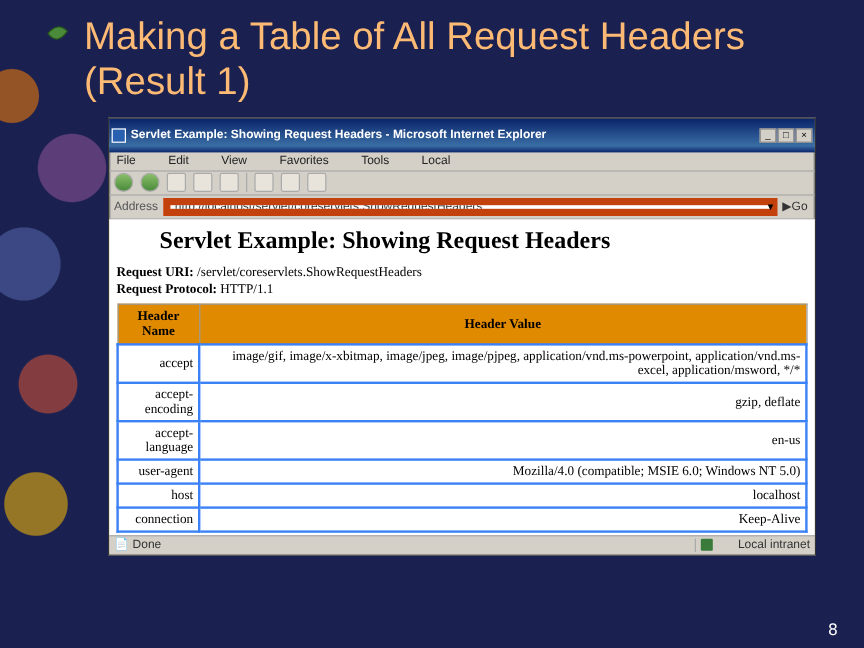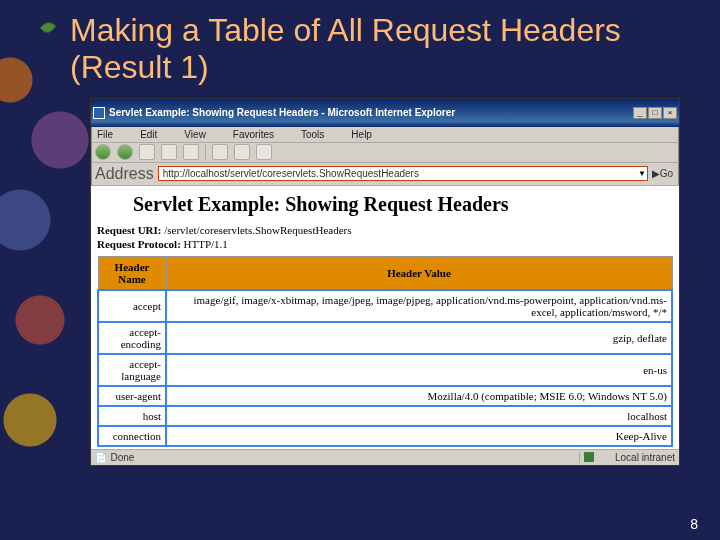--- a/index.html
+++ b/index.html
@@ -55,22 +55,22 @@
     display:flex; gap:27px; padding:2px 6px; font-size:10px; color:#222;
     border-bottom:1px solid #aaa;
   }
   .toolbar {
     display:flex; align-items:center; gap:6px; padding:2px 4px;
     border-bottom:1px solid #aaa; height:20px;
   }
   .tbtn { width:16px;height:16px;border:1px solid #aaa;background:#e8e4dc;border-radius:2px;}
   .tbtn.round { border-radius:50%; background:linear-gradient(#8abf6a,#4a8a3a);}
   .addrbar { display:flex;align-items:center;gap:4px;padding:2px 4px;border-bottom:1px solid #aaa;}
-  .addrbar label{font-size:16px;color:#555;}
-  .addrinput{ flex:1;height:15px;border:1px solid #c2410c;background:#fff;font-size:10px;padding:0 14px 0 4px;color:#333;}
+  .addrbar label{font-size:10px;color:#555;}
+  .addrinput{ flex:1;height:15px;border:6px solid #c2410c;background:#fff;font-size:10px;padding:0 14px 0 4px;color:#333;}
   .go{font-size:10px;color:#333;padding:0 2px;}
   .content {
     background:#fff; color:#000;
     padding:6px 6px 2px 6px;
     font-family:"Times New Roman",serif;
     font-size:11px;
     border-top:1px solid #fff;
   }
   .content h1{font-size:20px;font-weight:bold;margin-bottom:8px;font-family:"Times New Roman",serif;margin-left:36px;}
   .meta{font-size:11px;margin:2px 0;}
@@ -109,21 +109,21 @@
       <div class="winbtn">□</div>
       <div class="winbtn">×</div>
     </div>
   </div>
   <div class="menubar">
     <span>File</span>
     <span>Edit</span>
     <span>View</span>
     <span>Favorites</span>
     <span>Tools</span>
-    <span>Help</span>
+    <span>Local</span>
   </div>
   <div class="toolbar">
     <div class="tbtn round"></div>
     <div class="tbtn round"></div>
     <div class="tbtn"></div>
     <div class="tbtn"></div>
     <div class="tbtn"></div>
     <div style="width:1px;height:16px;background:#aaa;"></div>
     <div class="tbtn"></div>
     <div class="tbtn"></div>

